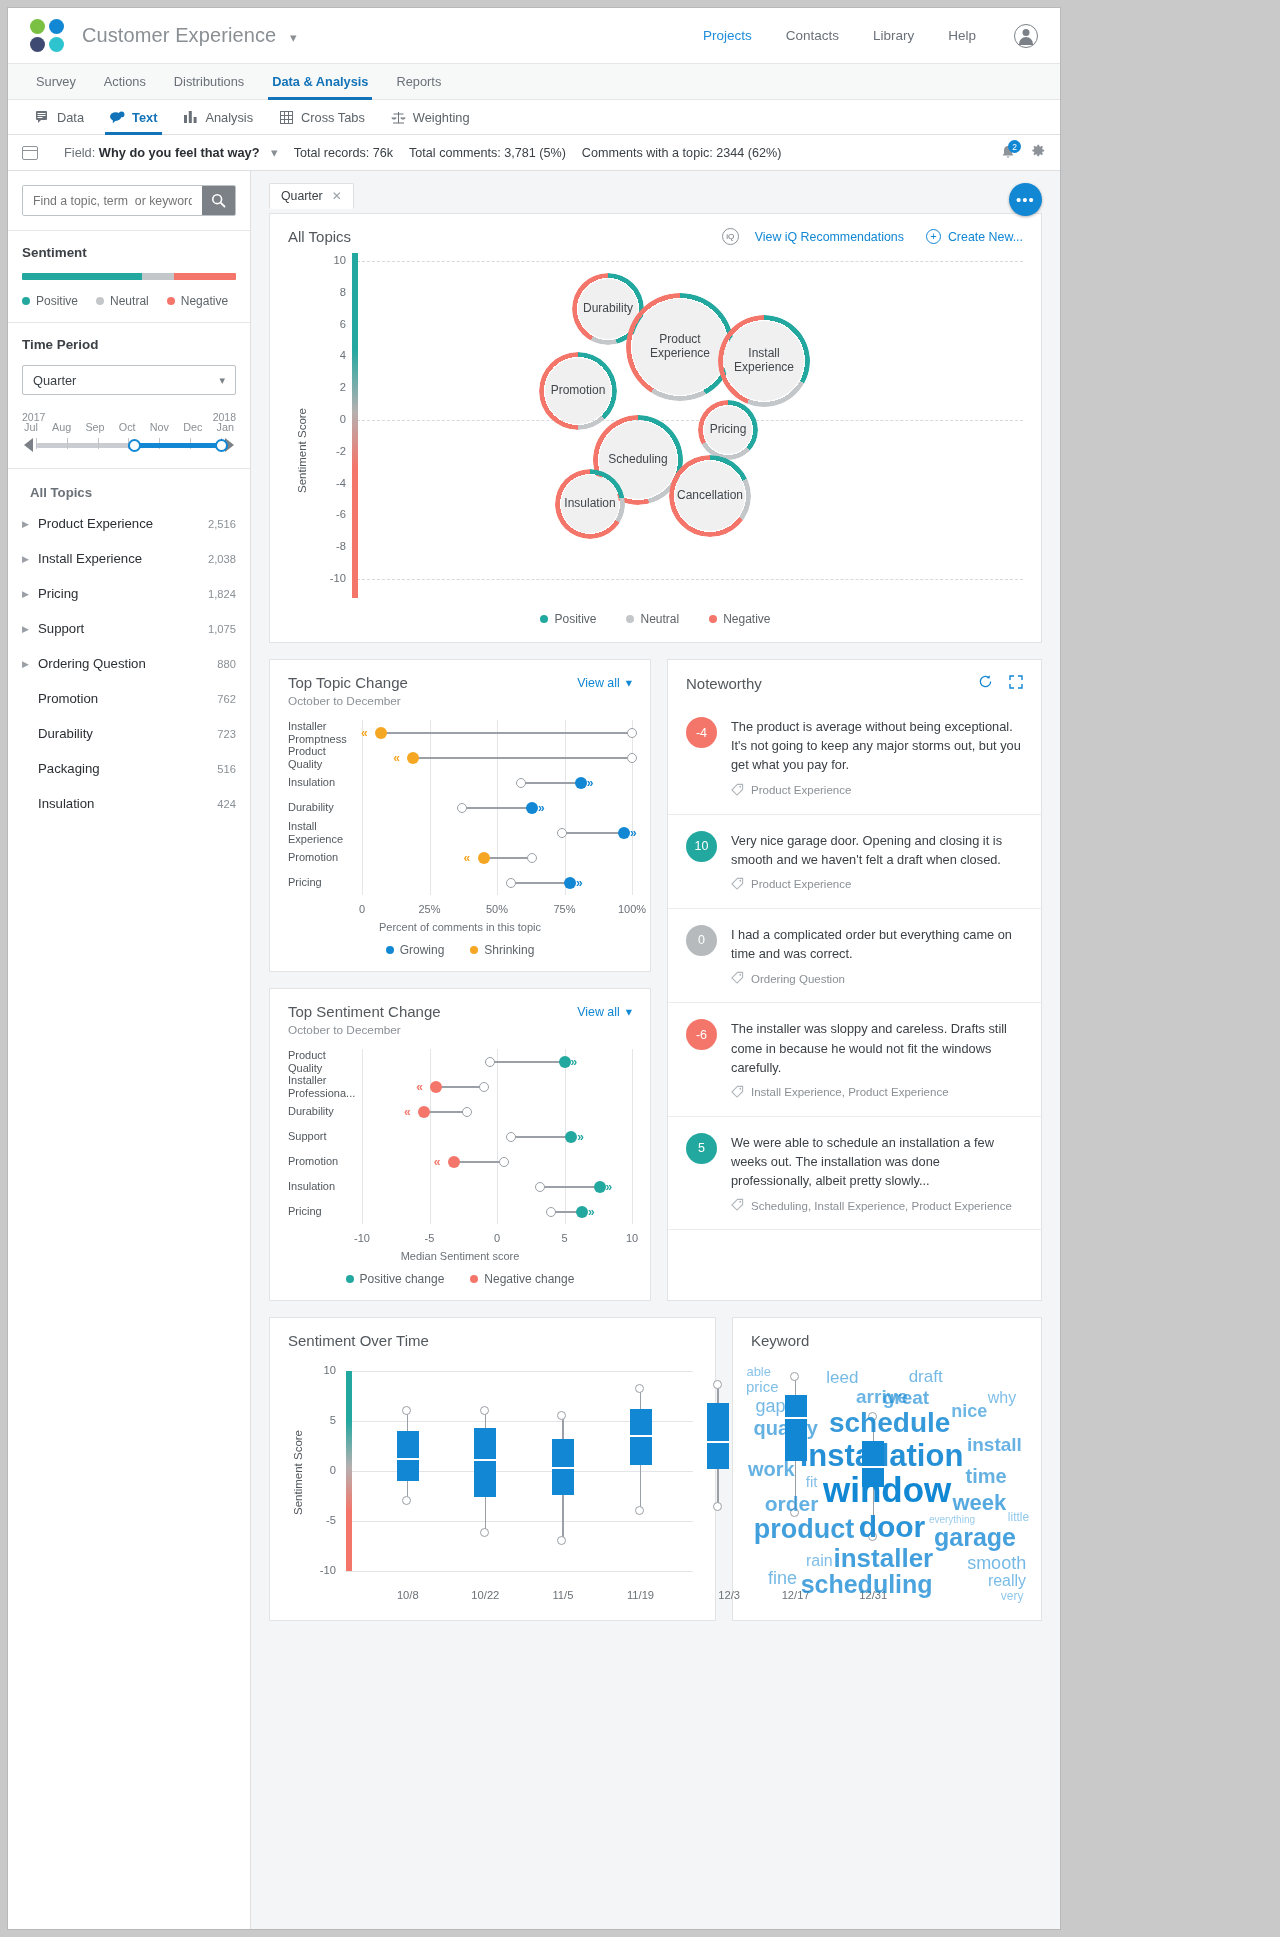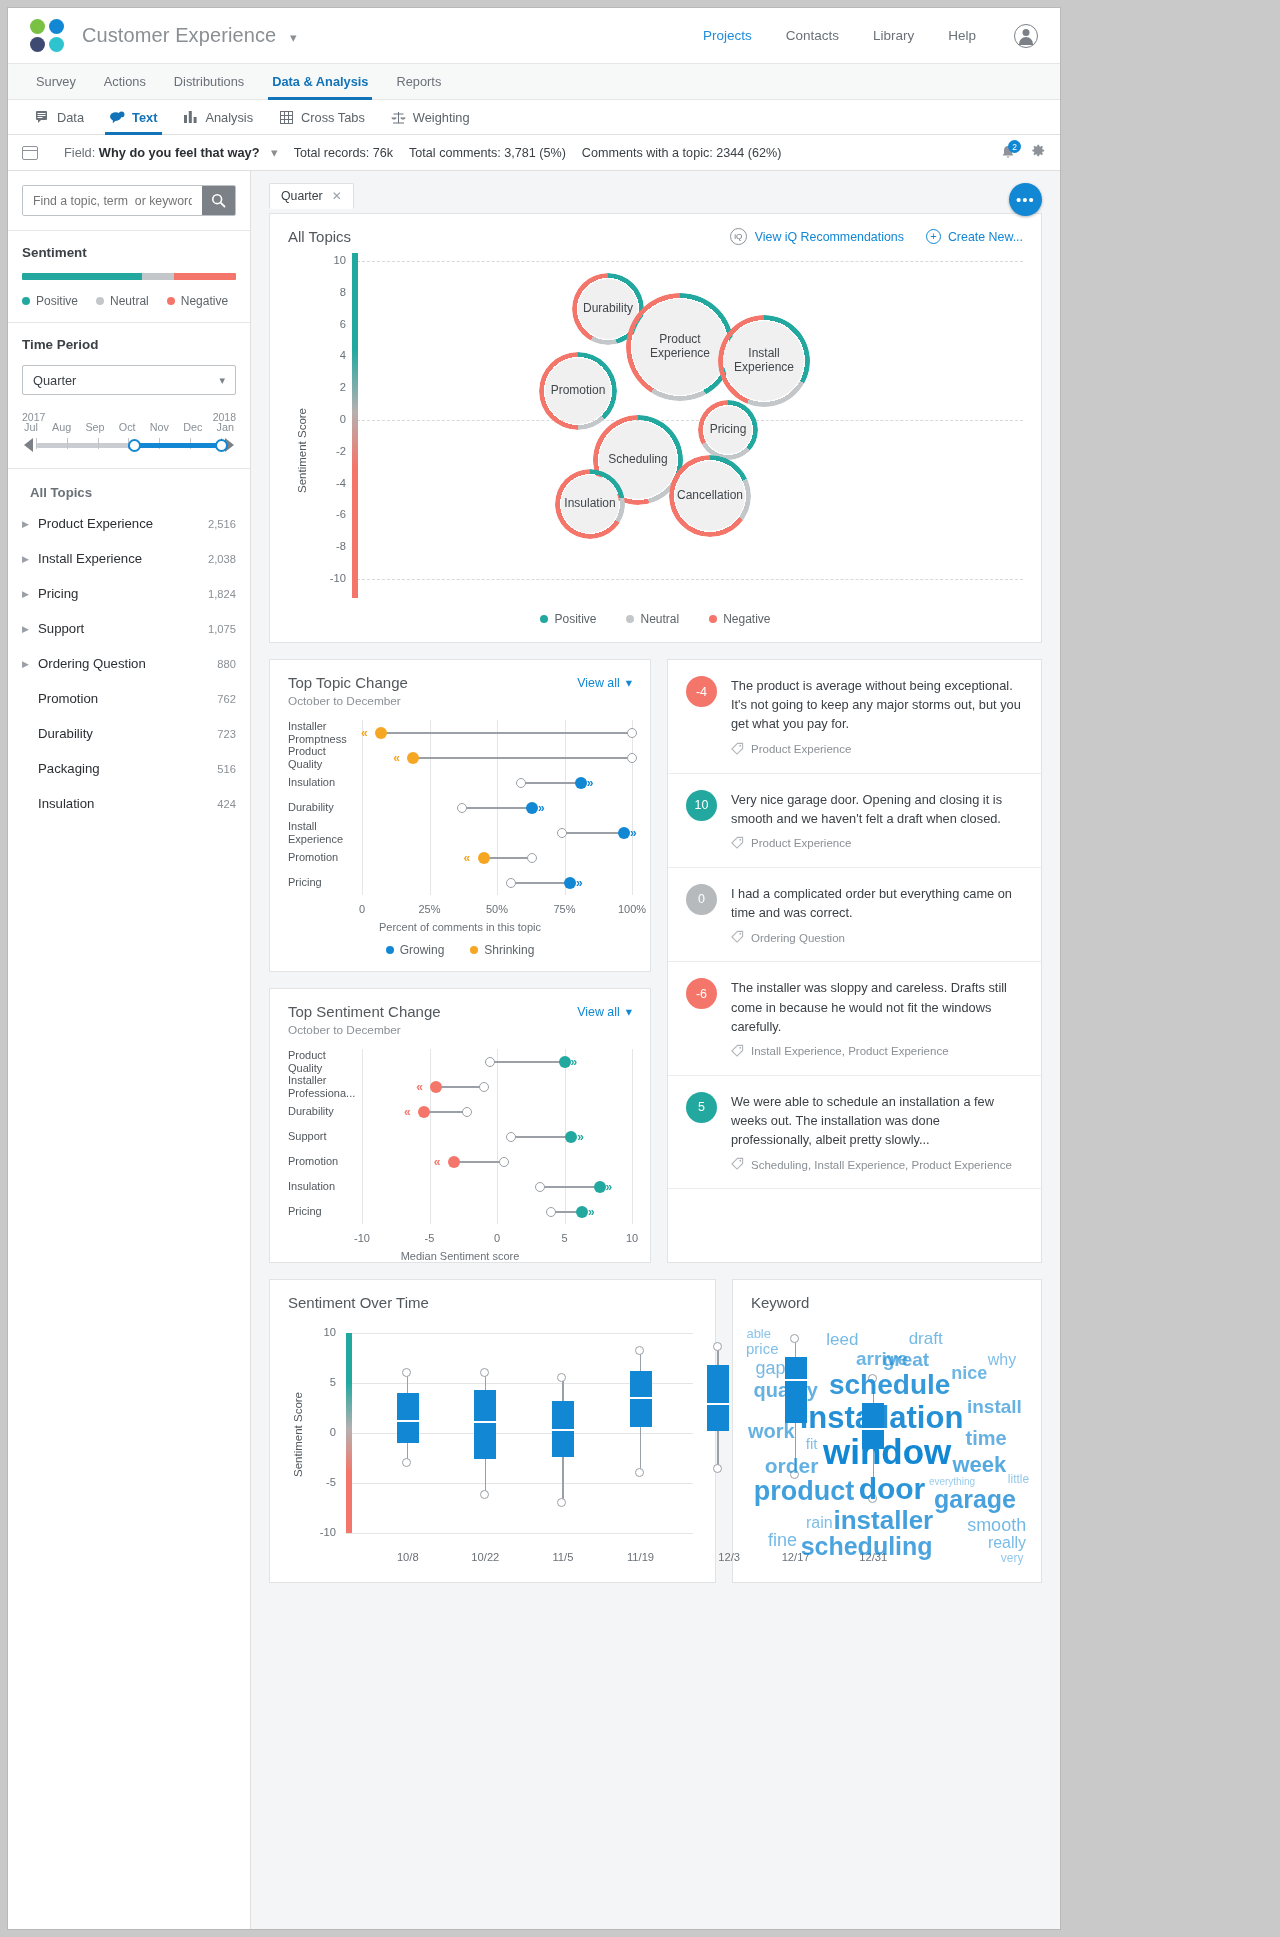--- a/index.html
+++ b/index.html
@@ -394,21 +394,21 @@
           <span>Quarter</span>
           <span class="x">✕</span>
         </div>
       </div>
       <div class="fab">•••</div>
 
       <div class="card" style="margin:0 18px;">
         <div class="card-h">
           <div class="card-title">All Topics</div>
           <div class="hdr-right">
-            <div style="display:flex;align-items:center;gap:8px;">
+            <div style="display:flex;align-items:center;gap:16px;">
               <span class="iqbadge">iQ</span>
               <span class="linkblue">View iQ Recommendations</span>
             </div>
             <div style="display:flex;align-items:center;gap:7px;">
               <span class="plus">+</span>
               <span class="linkblue">Create New...</span>
             </div>
           </div>
         </div>
 
@@ -736,24 +736,46 @@
               <div class="sp"></div>
               <div class="axisticks" id="sentChangeTicks">
                   <span style="left: 0%;">-10</span>
                   <span style="left: 25%;">-5</span>
                   <span style="left: 50%;">0</span>
                   <span style="left: 75%;">5</span>
                   <span style="left: 100%;">10</span>
                 </div>
             </div>
             <div style="text-align:center;font-size:11px;color:#6a7178;margin-top:2px;">Median Sentiment score</div>
+            <div class="blegend" style="padding:10px 0 14px 0;gap:26px;">
+              <div class="lg">
+                  <span class="dot" style="background:#23a8a0"></span>
+                  <span>Positive change</span>
+                </div>
+              <div class="lg">
+                  <span class="dot" style="background:#f4766a"></span>
+                  <span>Negative change</span>
+                </div>
+            </div>
           </div>
         </div>
 
         <div class="card" style="flex:1; align-self:stretch;">
+          <div class="card-h" style="padding-bottom:8px;">
+            <div class="card-title">Noteworthy</div>
+            <div class="hdr-right" style="gap:16px;">
+              <span><svg width="15" height="15" viewBox="0 0 16 16">
+                    <path d="M13.5 8a5.5 5.5 0 11-1.6-3.9" fill="none" stroke="#1287d3" stroke-width="1.4"></path>
+                    <path d="M12.6 1.4 L12.3 4.8 L8.9 4.3 Z" fill="#1287d3"></path>
+                  </svg></span>
+              <span><svg width="14" height="14" viewBox="0 0 14 14">
+                    <path d="M1 5 V1 H5 M9 1 H13 V5 M13 9 V13 H9 M5 13 H1 V9" fill="none" stroke="#1287d3" stroke-width="1.4"></path>
+                  </svg></span>
+            </div>
+          </div>
           <div id="noteworthyList">
               <div class="nw-item">
                 <div class="nw-score" style="background: rgb(244, 118, 106);">-4</div>
                 <div>
                   <div class="nw-text">The product is average without being exceptional. It's not going to keep any major storms out, but you get what you pay for.</div>
                   <div class="nw-tag">
                     <span><svg width="13" height="13" viewBox="0 0 14 14">
                         <path d="M1 7.5 L7 1.5 L12.5 1.5 L12.5 7 L6.5 13 Z" fill="none" stroke="#b0b5b9" stroke-width="1.2"></path>
                         <circle cx="10" cy="4" r="1" fill="#b0b5b9"></circle>
                       </svg></span>

